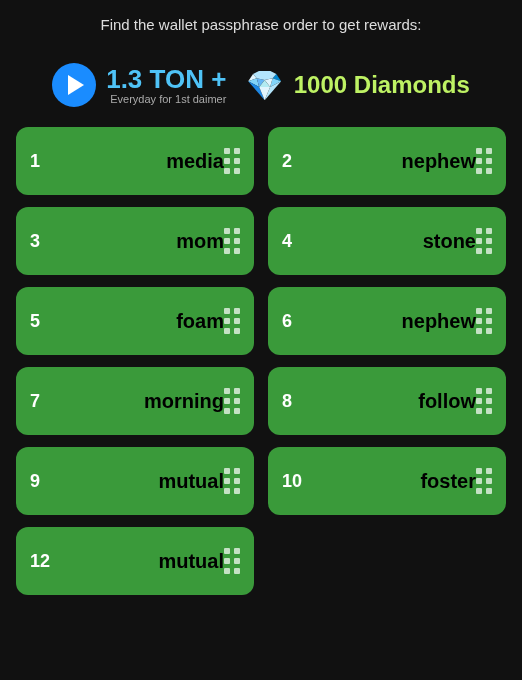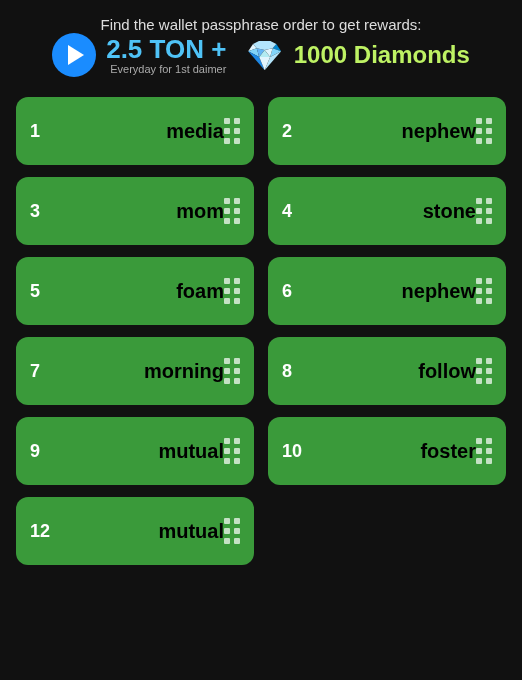--- a/index.html
+++ b/index.html
@@ -10,21 +10,21 @@
       background-color: #111111;
       font-family: Arial, Helvetica, sans-serif;
       color: white;
       padding: 16px;
     }
 
     .header-text {
       text-align: center;
       font-size: 15px;
       color: #dddddd;
-      margin-bottom: 0;
+      margin-bottom: 30px;
     }
 
     .rewards-row {
       display: flex;
       align-items: center;
       justify-content: center;
       gap: 20px;
       margin-bottom: 20px;
     }
 
@@ -138,21 +138,21 @@
   </style>
 </head>
 <body>
 
 <p class="header-text">Find the wallet passphrase order to get rewards:</p>
 
 <div class="rewards-row">
   <div class="ton-section">
     <div class="ton-play-icon"></div>
     <div class="ton-text">
-      <span class="ton-amount">2.5 TON +</span>
+      <span class="ton-amount">1.3 TON +</span>
       <span class="ton-subtitle">Everyday for 1st daimer</span>
     </div>
   </div>
   <div class="diamond-section">
     <span class="diamond-icon">💎</span>
     <span class="diamond-text">1000 Diamonds</span>
   </div>
 </div>
 
 <div class="words-grid" id="words-grid">

